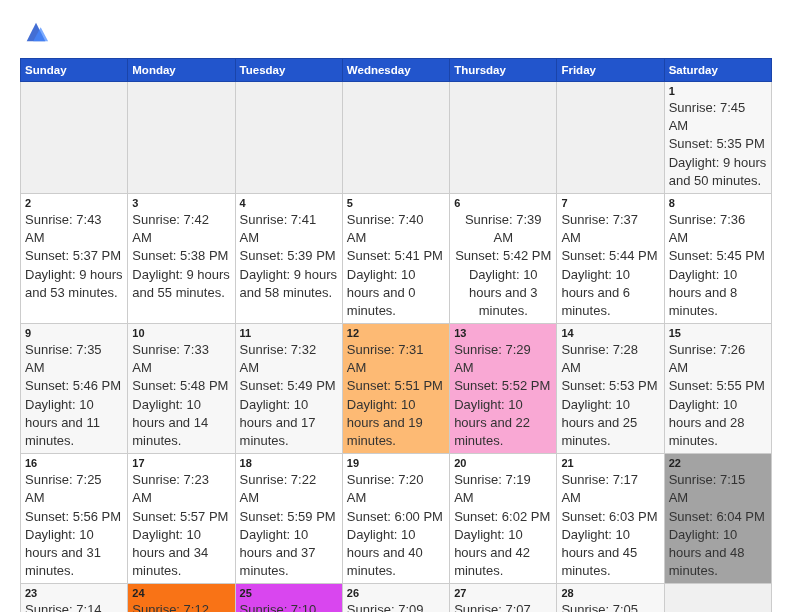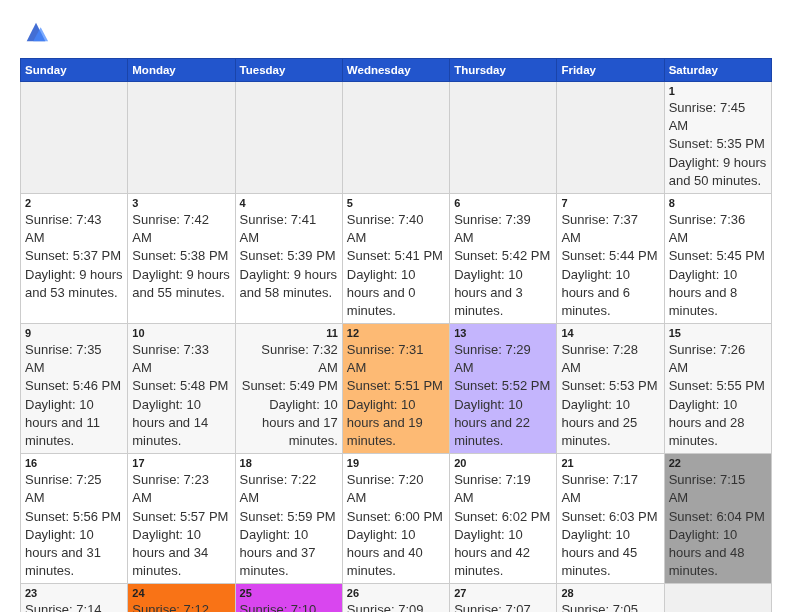--- a/index.html
+++ b/index.html
@@ -167,21 +167,21 @@
 Daylight: 9 hours and 58 minutes.</div>
           </td>
           <td style="background: rgb(255, 255, 255);">
             <span class="day-number">5</span>
             <div class="day-info" style="white-space: pre-line;">Sunrise: 7:40 AM
 Sunset: 5:41 PM
 Daylight: 10 hours and 0 minutes.</div>
           </td>
           <td style="background: rgb(255, 255, 255);">
             <span class="day-number">6</span>
-            <div class="day-info" style="white-space: pre-line;">Sunrise: 7:39 AM
+            <div class="day-info" style="white-space: pre-line; text-align: center;">Sunrise: 7:39 AM
 Sunset: 5:42 PM
 Daylight: 10 hours and 3 minutes.</div>
           </td>
           <td style="background: rgb(255, 255, 255);">
             <span class="day-number">7</span>
             <div class="day-info" style="white-space: pre-line;">Sunrise: 7:37 AM
 Sunset: 5:44 PM
 Daylight: 10 hours and 6 minutes.</div>
           </td>
           <td style="background: rgb(255, 255, 255);">
@@ -197,33 +197,33 @@
             <div class="day-info" style="white-space: pre-line;">Sunrise: 7:35 AM
 Sunset: 5:46 PM
 Daylight: 10 hours and 11 minutes.</div>
           </td>
           <td style="background: rgb(247, 247, 247);">
             <span class="day-number">10</span>
             <div class="day-info" style="white-space: pre-line;">Sunrise: 7:33 AM
 Sunset: 5:48 PM
 Daylight: 10 hours and 14 minutes.</div>
           </td>
-          <td style="background: rgb(247, 247, 247); text-align: right;">
+          <td style="background: rgb(247, 247, 247);">
             <span class="day-number">11</span>
             <div class="day-info" style="white-space: pre-line;">Sunrise: 7:32 AM
 Sunset: 5:49 PM
 Daylight: 10 hours and 17 minutes.</div>
           </td>
           <td style="background: #fdba74;">
             <span class="day-number">12</span>
             <div class="day-info" style="white-space: pre-line;">Sunrise: 7:31 AM
 Sunset: 5:51 PM
 Daylight: 10 hours and 19 minutes.</div>
           </td>
-          <td style="background: #c4b5fd;">
+          <td style="background: #f9a8d4;">
             <span class="day-number">13</span>
             <div class="day-info" style="white-space: pre-line;">Sunrise: 7:29 AM
 Sunset: 5:52 PM
 Daylight: 10 hours and 22 minutes.</div>
           </td>
           <td style="background: rgb(247, 247, 247);">
             <span class="day-number">14</span>
             <div class="day-info" style="white-space: pre-line;">Sunrise: 7:28 AM
 Sunset: 5:53 PM
 Daylight: 10 hours and 25 minutes.</div>

